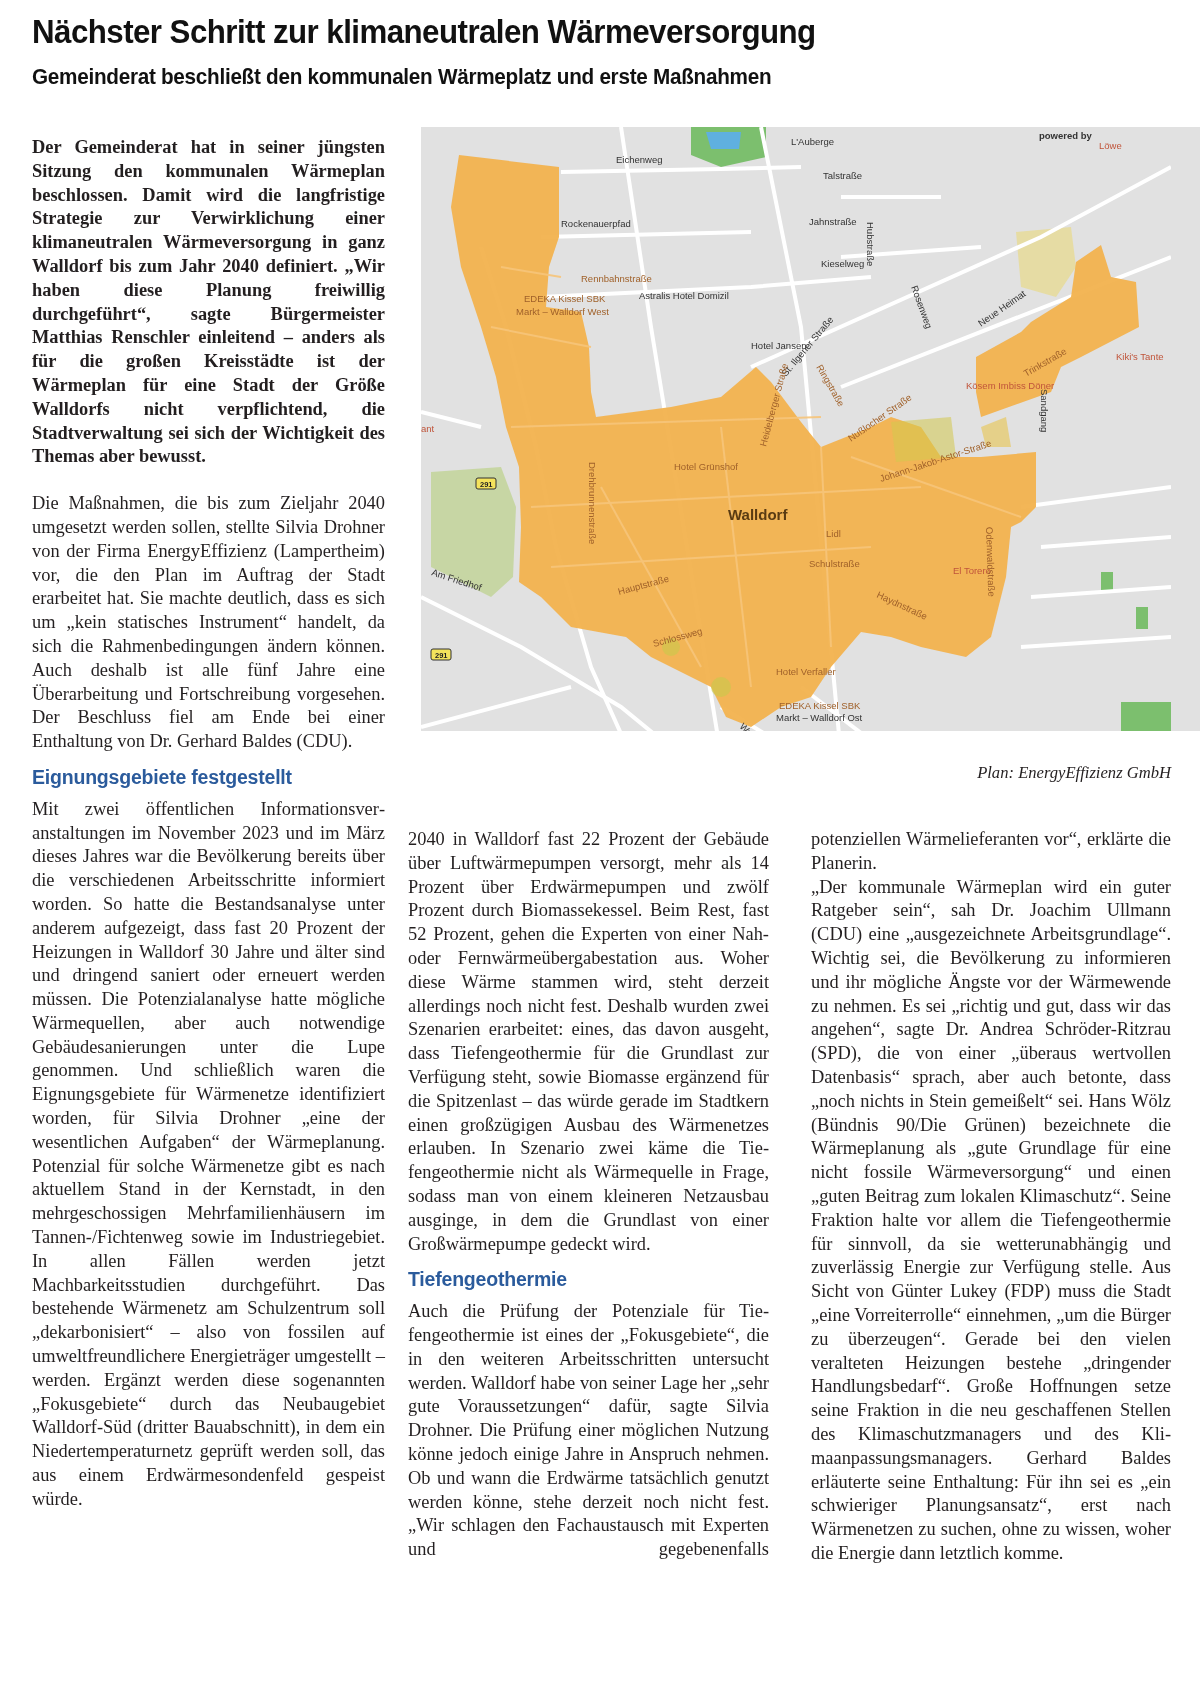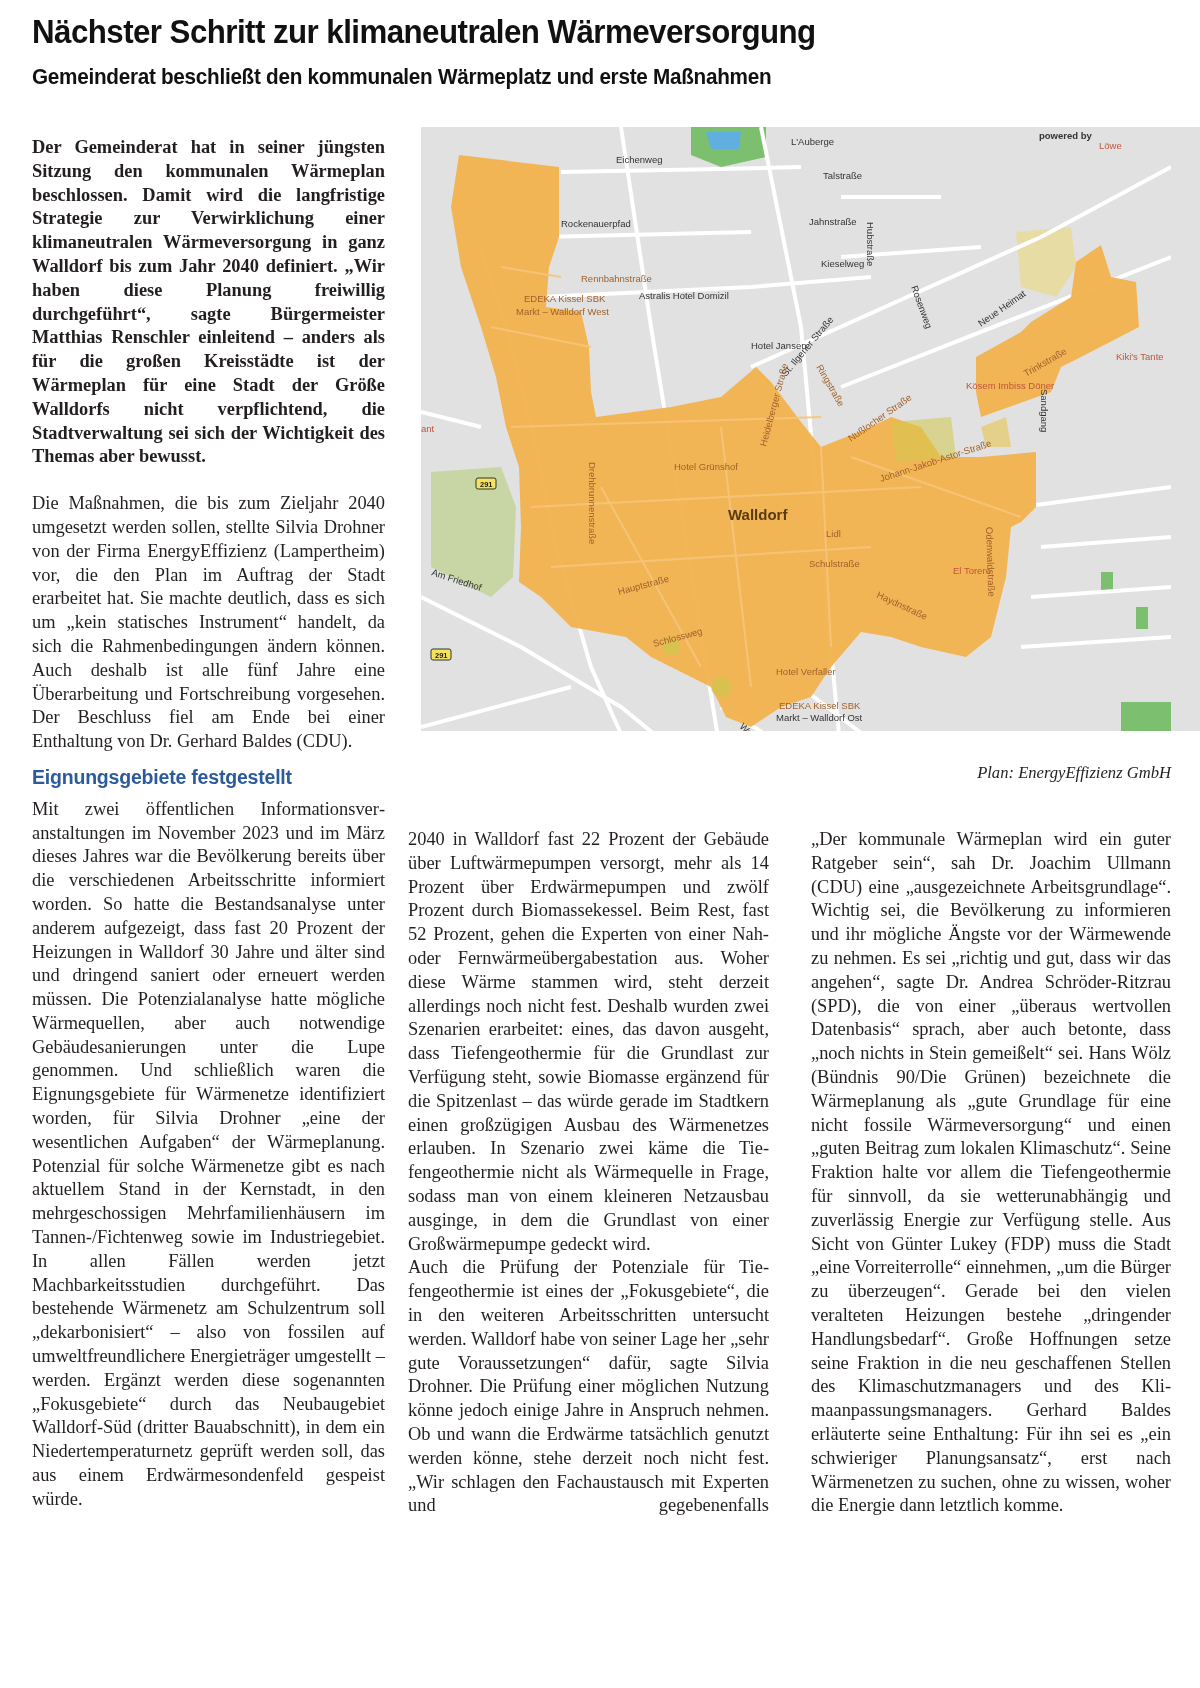--- a/index.html
+++ b/index.html
@@ -155,18 +155,20 @@
     </g>
   </svg>
 </div>
 
 <div class="caption">
   <span class="credit">Plan: EnergyEffizienz GmbH</span>
 </div>
 
 <div class="col col2">
   <p>2040 in Walldorf fast 22 Prozent der Ge­bäude über Luftwärmepumpen versorgt, mehr als 14 Prozent über Erdwärme­pumpen und zwölf Prozent durch Bio­massekessel. Beim Rest, fast 52 Prozent, gehen die Experten von einer Nah- oder Fernwärmeübergabestation aus. Woher diese Wärme stammen wird, steht derzeit allerdings noch nicht fest. Deshalb wur­den zwei Szenarien erarbeitet: eines, das davon ausgeht, dass Tiefengeothermie für die Grundlast zur Verfügung steht, sowie Biomasse ergänzend für die Spitzenlast – das würde gerade im Stadtkern einen großzügigen Ausbau des Wärmenetzes erlauben. In Szenario zwei käme die Tie­fengeothermie nicht als Wärmequelle in Frage, sodass man von einem kleineren Netzausbau ausginge, in dem die Grund­last von einer Großwärmepumpe gedeckt wird.</p>
+  <p class="section-title">Tiefengeothermie</p>
   <p style="text-align-last:justify;">Auch die Prüfung der Potenziale für Tie­fengeothermie ist eines der „Fokusgebie­te“, die in den weiteren Arbeitsschritten untersucht werden. Walldorf habe von seiner Lage her „sehr gute Vorausset­zungen“ dafür, sagte Silvia Drohner. Die Prüfung einer möglichen Nutzung könne jedoch einige Jahre in Anspruch nehmen. Ob und wann die Erdwärme tatsächlich genutzt werden könne, stehe derzeit noch nicht fest. „Wir schlagen den Fachaus­tausch mit Experten und gegebenenfalls</p>
 </div>
 
 <div class="col col3">
+  <p>potenziellen Wärmelieferanten vor“, er­klärte die Planerin.</p>
   <p>„Der kommunale Wärmeplan wird ein guter Ratgeber sein“, sah Dr. Joachim Ull­mann (CDU) eine „ausgezeichnete Ar­beitsgrundlage“. Wichtig sei, die Bevöl­kerung zu informieren und ihr mögliche Ängste vor der Wärmewende zu nehmen. Es sei „richtig und gut, dass wir das ange­hen“, sagte Dr. Andrea Schröder-Ritzrau (SPD), die von einer „überaus wertvollen Datenbasis“ sprach, aber auch betonte, dass „noch nichts in Stein gemeißelt“ sei. Hans Wölz (Bündnis 90/Die Grünen) be­zeichnete die Wärmeplanung als „gute Grundlage für eine nicht fossile Wärme­versorgung“ und einen „guten Beitrag zum lokalen Klimaschutz“. Seine Frakti­on halte vor allem die Tiefengeothermie für sinnvoll, da sie wetterunabhängig und zuverlässig Energie zur Verfügung stelle. Aus Sicht von Günter Lukey (FDP) muss die Stadt „eine Vorreiterrolle“ ein­nehmen, „um die Bürger zu überzeugen“. Gerade bei den vielen veralteten Hei­zungen bestehe „dringender Handlungs­bedarf“. Große Hoffnungen setze seine Fraktion in die neu geschaffenen Stellen des Klimaschutzmanagers und des Kli­maanpassungsmanagers. Gerhard Baldes erläuterte seine Enthaltung: Für ihn sei es „ein schwieriger Planungsansatz“, erst nach Wärmenetzen zu suchen, ohne zu wissen, woher die Energie dann letztlich komme.</p>
 </div>
 
 </body></html>

